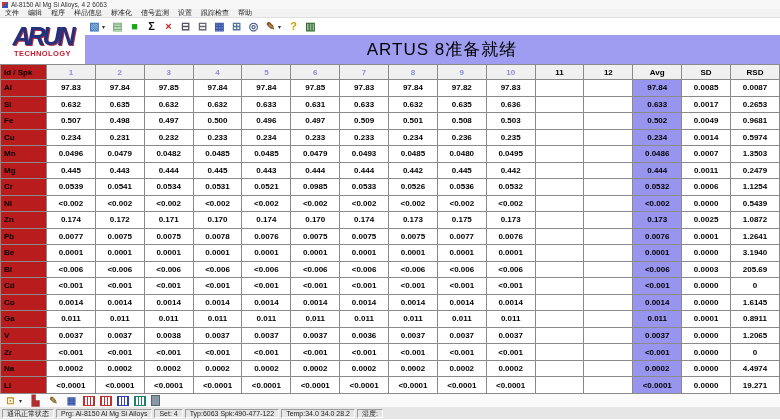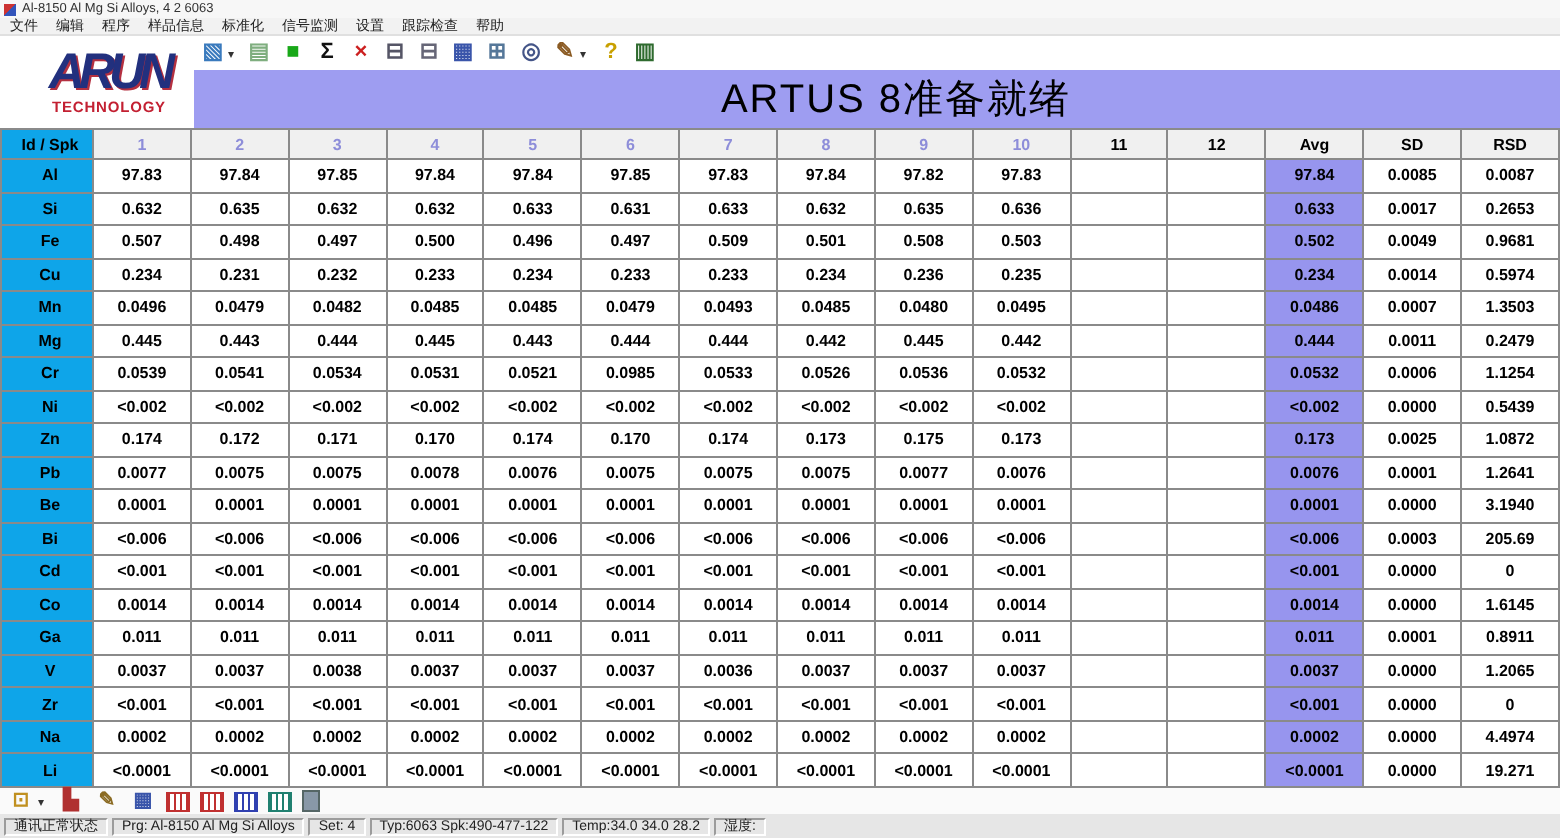--- a/index.html
+++ b/index.html
@@ -15,46 +15,46 @@
 
   
   .menubar { height: 9px; display: flex; align-items: center; gap: 9px;
     padding-left: 5px; background: #f2f2f2; border-bottom: 1px solid #e0e0e0;
     font-size: 7px; color: #222; }
   .mitem { cursor: default; }
 
   
   .headzone { height: 46px; display: flex; background: #fff; }
   .logo { width: 85px; flex: 0 0 auto; display: flex; flex-direction: column;
-    align-items: center; justify-content: center; line-height: 1; margin-left: 12px; }
+    align-items: center; justify-content: center; line-height: 1; }
   .logo .brand { font-size: 25px; font-weight: bold; font-style: italic;
     color: #22307e; letter-spacing: -3px;
     text-shadow: 1px 1px 0 #b43040; }
   .logo .sub { font-size: 7.5px; font-weight: bold; color: #c32032;
     letter-spacing: 0.4px; margin-top: 1px; }
   .rightzone { flex: 1; display: flex; flex-direction: column; }
   .toolbar { height: 17px; display: flex; align-items: center; gap: 4px;
     padding-left: 3px; }
   .tb { display: inline-flex; width: 13px; height: 13px; align-items: center;
     justify-content: center; font-size: 11px; font-weight: bold; line-height: 1;
     cursor: default; }
   .dd { font-size: 6px; color: #333; width: 5px; margin-left: -3px; }
   .banner { flex: 1; display: flex; align-items: center; justify-content: center;
-    font-size: 20px; color: #000; letter-spacing: 1px; padding-left: 19px; }
+    font-size: 17px; color: #000; letter-spacing: 1px; padding-left: 19px; }
 
   
   .datatable { width: 780px; height: 330px; border-collapse: collapse;
     table-layout: fixed; }
   .datatable col.elcol { width: 46px; }
   .datatable th, .datatable td { border: 1px solid #8a8a8a; font-size: 8px;
     font-weight: bold; color: #000; text-align: center; white-space: nowrap;
     overflow: hidden; padding: 0; }
   .datatable thead th { background: #f0f0f0; height: 15px; }
-  .datatable th.corner, .datatable td.el { text-align: center; padding-left: 3px;
-    background: #0ea5e9; }
+  .datatable th.corner, .datatable td.el { text-align: left; padding-left: 3px;
+    background: #b91c1c; }
   .datatable th.runblue { color: #8d8dd9; }
   .datatable td.avg { background: #9795ee; }
 
   
   .bottombar { height: 13px; display: flex; align-items: center; gap: 5px;
     padding-left: 4px; background: #fafafa; }
   .bottombar .tb { font-size: 10px; }
   .mc { display: inline-block; width: 12px; height: 10px;
     border: 1px solid var(--c); background-color: #fff;
     background-image: repeating-linear-gradient(90deg, var(--c) 0 1px, #fff 1px 3px); }

